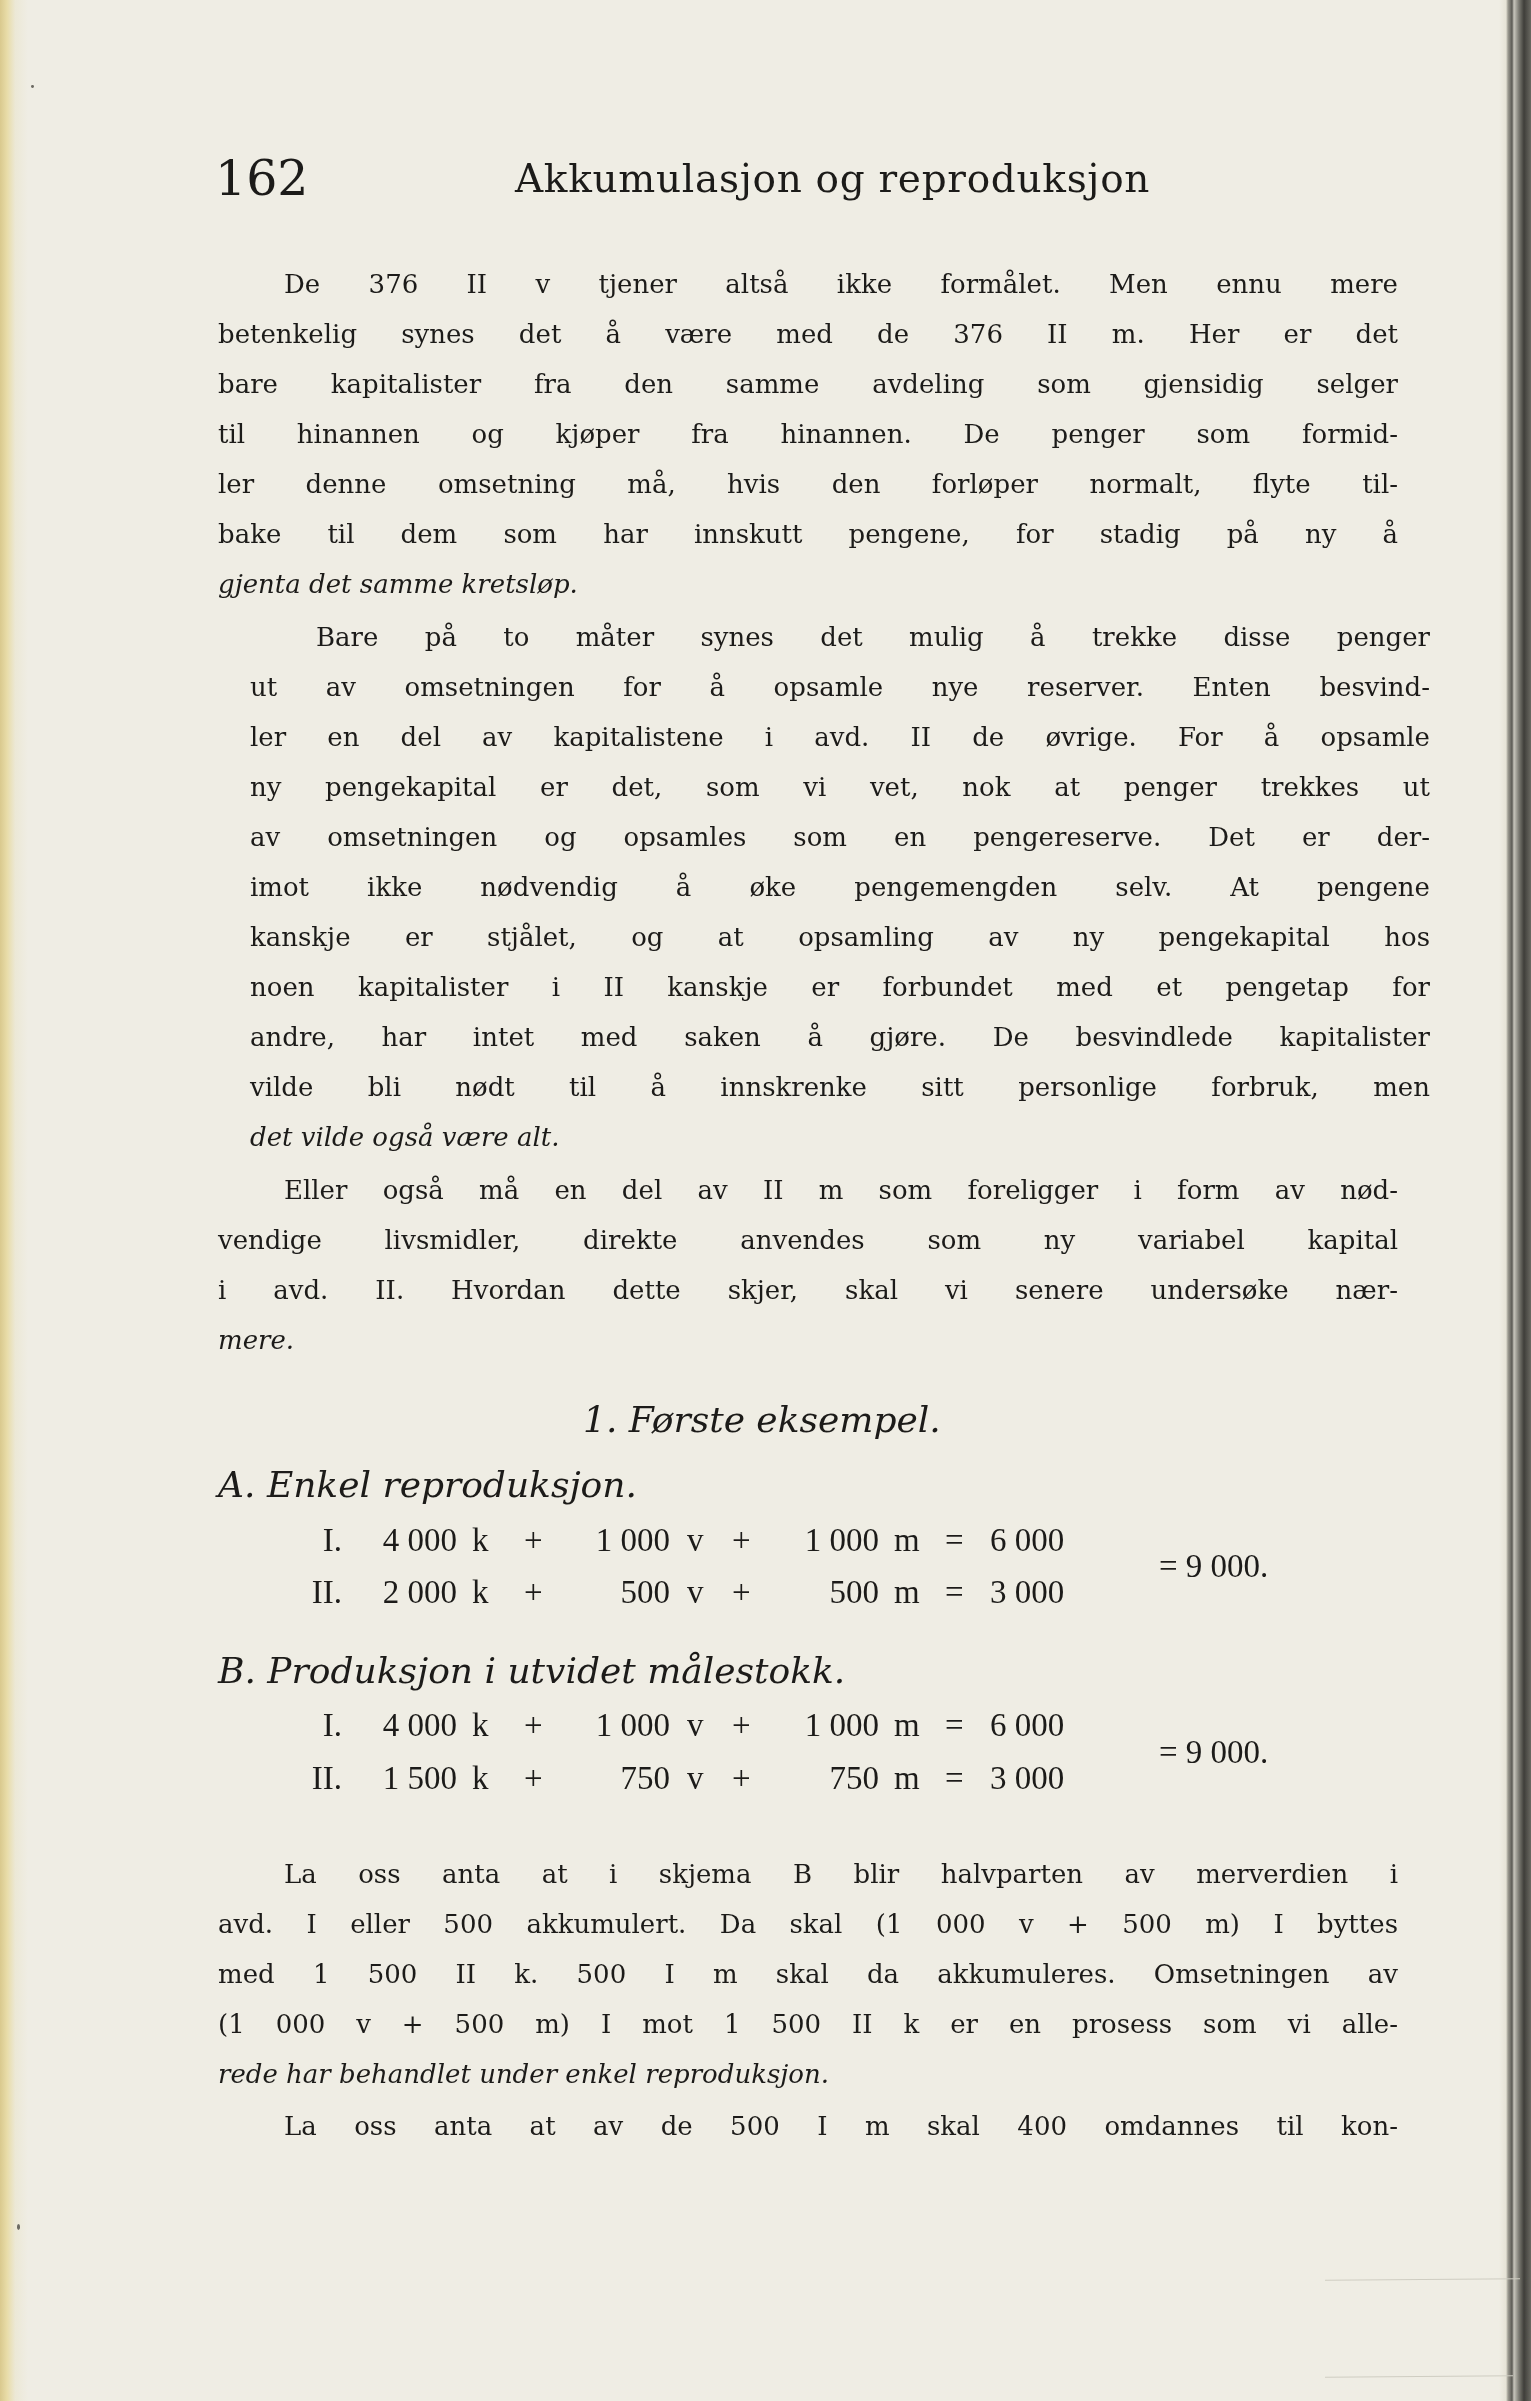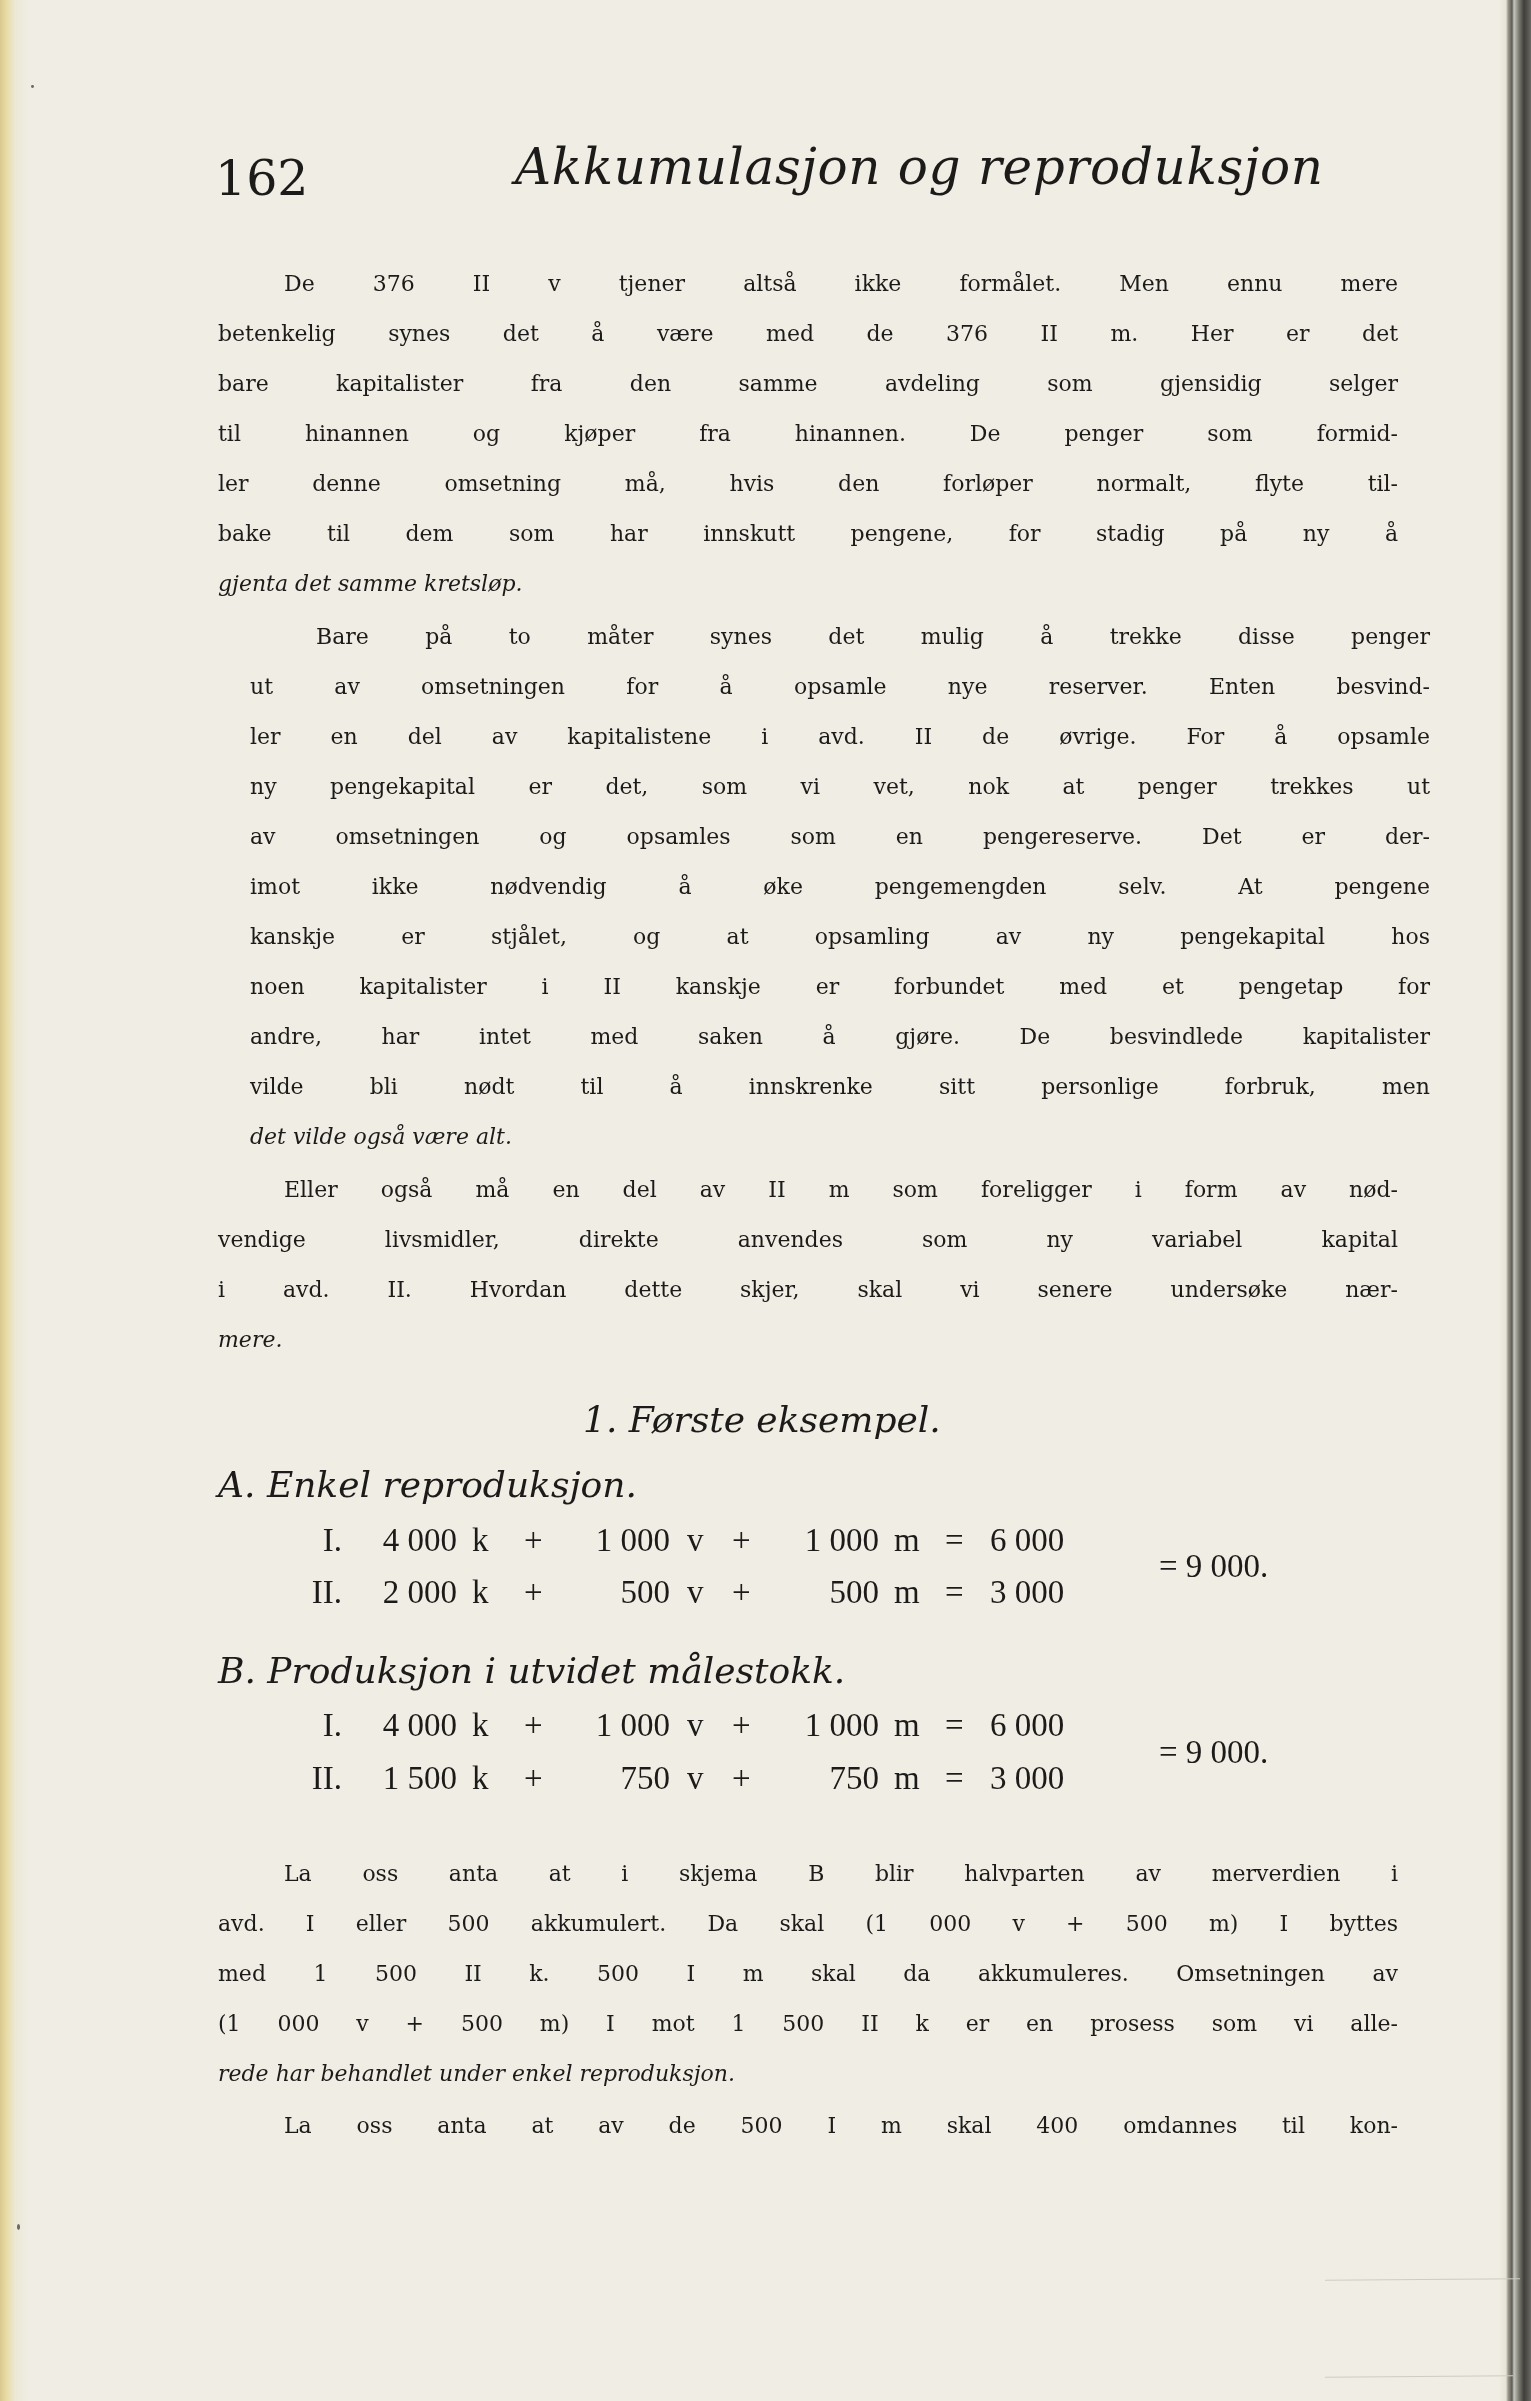--- a/index.html
+++ b/index.html
@@ -8,24 +8,24 @@
     background: #eeece3;
     font-family: "DejaVu Serif", "Liberation Serif", serif;
     color: #1c1b19;
   }
   .page {
     position: absolute; left: 0; top: 0; width: 1531px; height: 2401px;
     background: linear-gradient(90deg, #d9c98e 0px, #e8dca8 7px, #ece8d6 15.3px, #efede4 28px, #efede4 1499px, #e6e3d6 1506px, #9c9a90 1508px, #5b5a54 1512px, #c8c6bc 1514px, #7b7a72 1519px, #3f3e3a 1524px, #6a6962 1531px);
   }
   .abs { position: absolute; white-space: nowrap; }
   .header-num { left: 215px; top: 158px; font-size: 49px; line-height: 42px; }
-  .header-title { left: 515px; top: 146px; font-size: 50px; line-height: 42px; font-style: italic; letter-spacing: 0.7px; }
+  .header-title { left: 515px; top: 158px; font-size: 39px; line-height: 42px; letter-spacing: 0.7px; }
   .body-text {
     position: absolute; left: 218px; width: 1180px;
-    font-size: 22px; line-height: 50px;
+    font-size: 26px; line-height: 50px;
     text-align: justify; text-align-last: justify;
   }
   .body-text .ln { display: block; height: 50px; text-align: justify; text-align-last: justify; white-space: nowrap; }
   .body-text .ln.last { text-align-last: left; font-style: italic; }
   .body-text .ln.indent { padding-left: 66px; }
   .section-title { left: 583px; top: 1399px; font-size: 36px; font-style: italic; line-height: 42px; }
   .sub-title { left: 218px; top: 1464px; font-size: 36px; font-style: italic; line-height: 42px; text-align: right; }
   .sub-title.b { top: 1650px; }
   .formula-row { position: absolute; height: 49px; font-size: 33px; line-height: 49px; font-family: "Liberation Serif", serif; }
   .formula-row span { position: absolute; top: 0; white-space: nowrap; }

